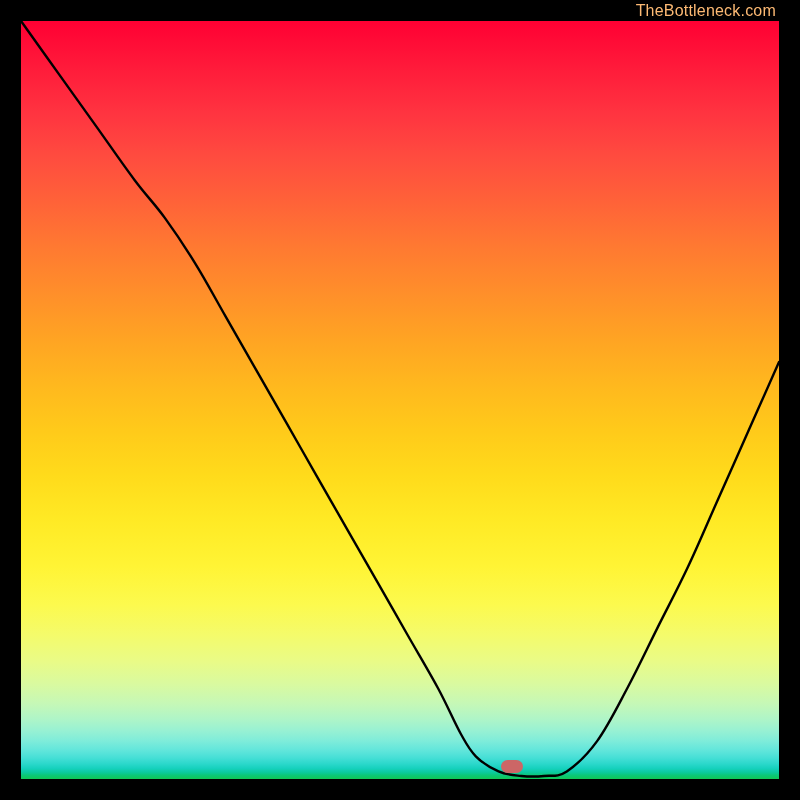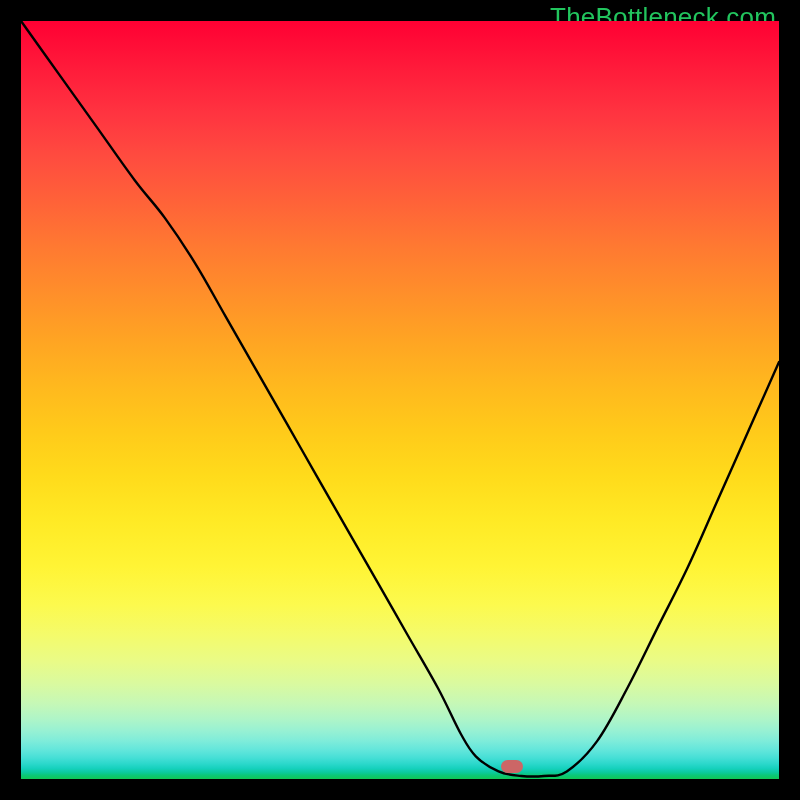--- a/index.html
+++ b/index.html
@@ -53,22 +53,22 @@
         #16d1bd 98.6%,
         #0bcba0 99.1%,
         #0bc878 99.5%,
         #10c755 100%
       );
   }
   .watermark {
     position: absolute;
     top: 2px;
     right: 24px;
-    color: #22c55e;
-    font-size: 26px;
+    color: #fdba74;
+    font-size: 16px;
     font-weight: 500;
     letter-spacing: 0.2px;
     user-select: none;
   }
   svg.curve {
     position: absolute;
     left: 0;
     top: 0;
     width: 758px;
     height: 758px;

